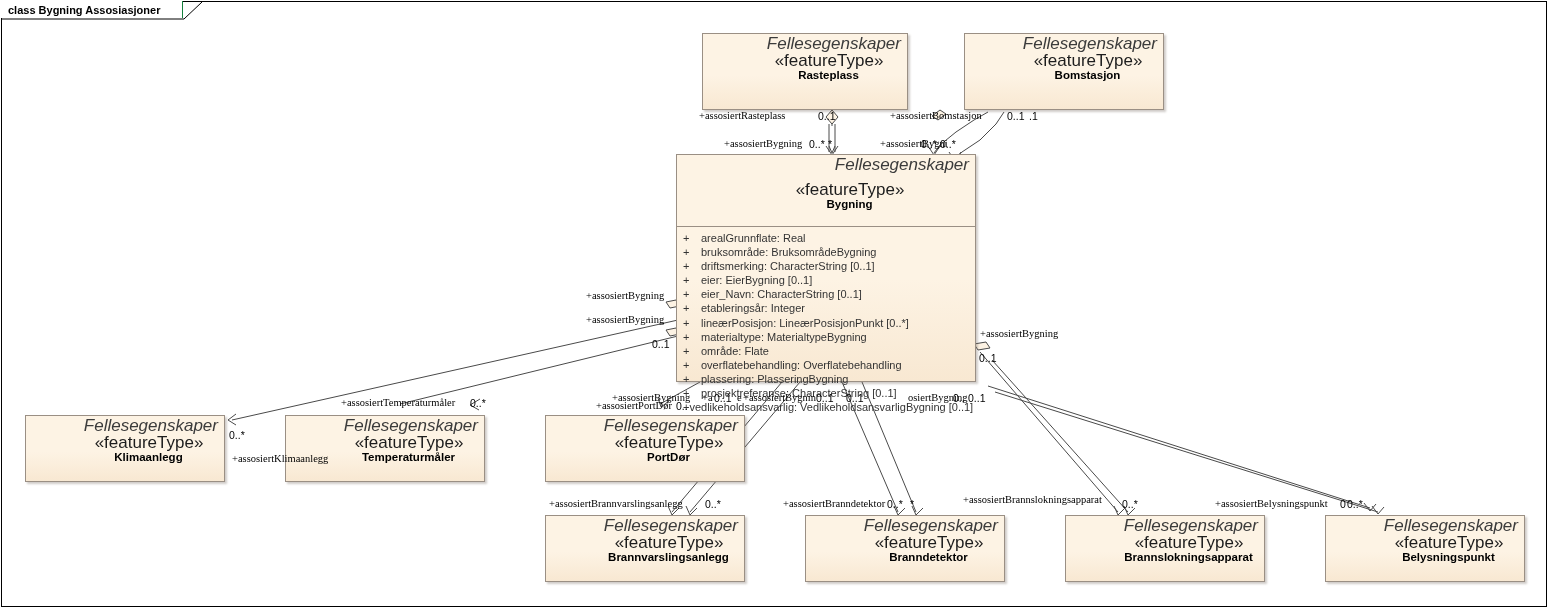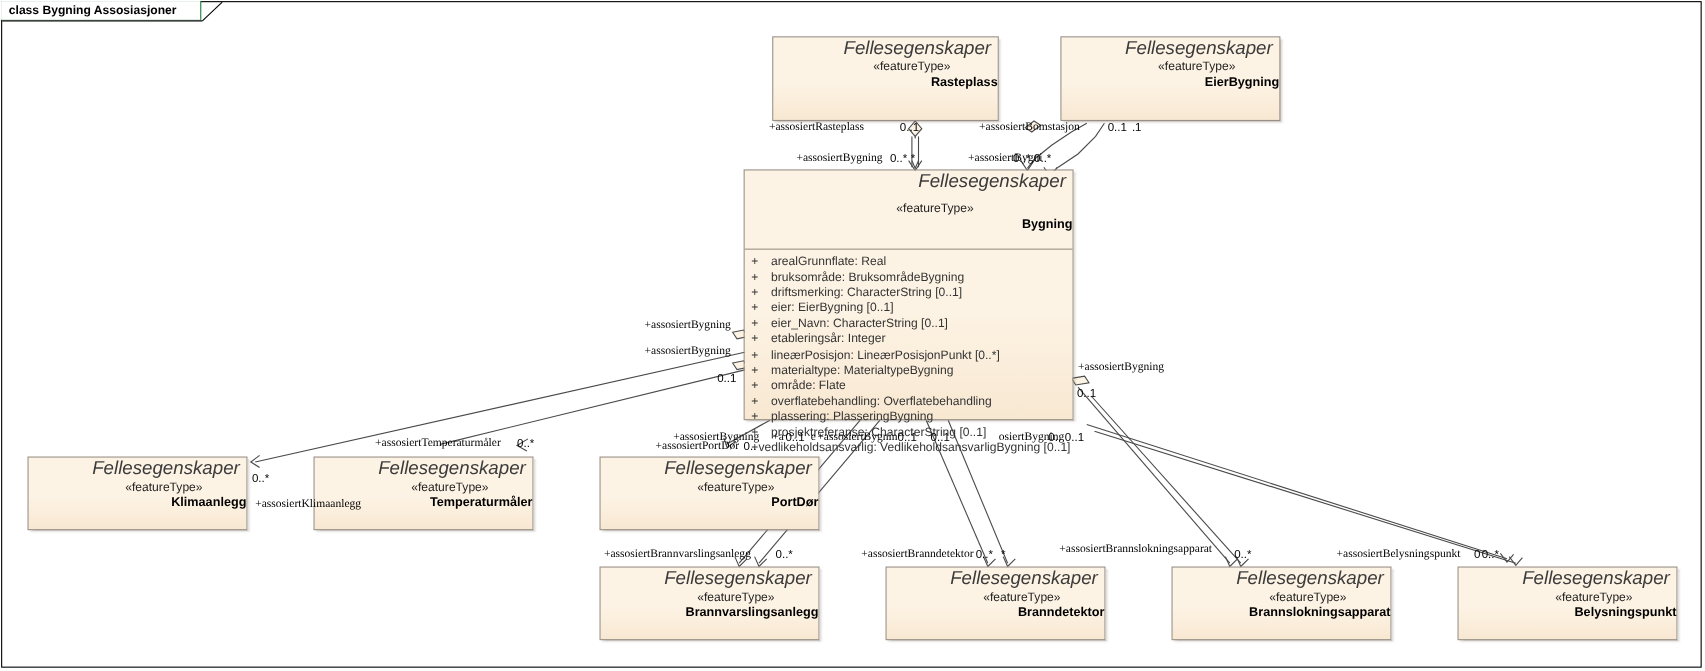--- a/index.html
+++ b/index.html
@@ -48,25 +48,25 @@
   .uml .pkg{
     font-style:italic;
     font-size:17px;
     color:#3b3b3b;
     text-align:right;
     padding:3px 6px 0 0;
     line-height:13px;
     white-space:nowrap;
   }
   .uml .stereo{
-    font-size:11px;color:#1d1d1d;text-align:center;line-height:14px;
+    font-size:17px;color:#1d1d1d;text-align:center;line-height:14px;
     margin-top:4px;white-space:nowrap;padding-left:48px;
   }
   .uml .cname{
-    font-size:11.5px;font-weight:bold;color:#000;text-align:right;
+    font-size:11.5px;font-weight:bold;color:#000;text-align:center;
     line-height:14px;white-space:nowrap;padding-left:47px;
   }
   .uml .sep{
     border-top:1px solid #9a8f84;margin-top:6px;
   }
   .uml .attrs{
     padding:4px 4px 4px 6px;
   }
   .uml .attr{
     font-size:11px;color:#333;line-height:14.1px;white-space:nowrap;
@@ -178,21 +178,21 @@
 
   <div class="uml" style="left:702px;top:33px;width:206px;height:77px;">
     <div class="pkg">Fellesegenskaper</div>
     <div class="stereo">«featureType»</div>
     <div class="cname">Rasteplass</div>
   </div>
 
   <div class="uml" style="left:964px;top:33px;width:200px;height:77px;">
     <div class="pkg">Fellesegenskaper</div>
     <div class="stereo">«featureType»</div>
-    <div class="cname">EierBygning</div>
+    <div class="cname">Bomstasjon</div>
   </div>
 
   <div class="uml" style="left:676px;top:154px;width:300px;height:228px;">
     <div class="pkg">Fellesegenskaper</div>
     <div class="stereo" style="margin-top:12px;">«featureType»</div>
     <div class="cname">Bygning</div>
     <div class="sep" style="margin-top:15px;"></div>
     <div class="attrs" id="bygning-attrs">
         <div class="attr">
           <span class="vis">+</span>

